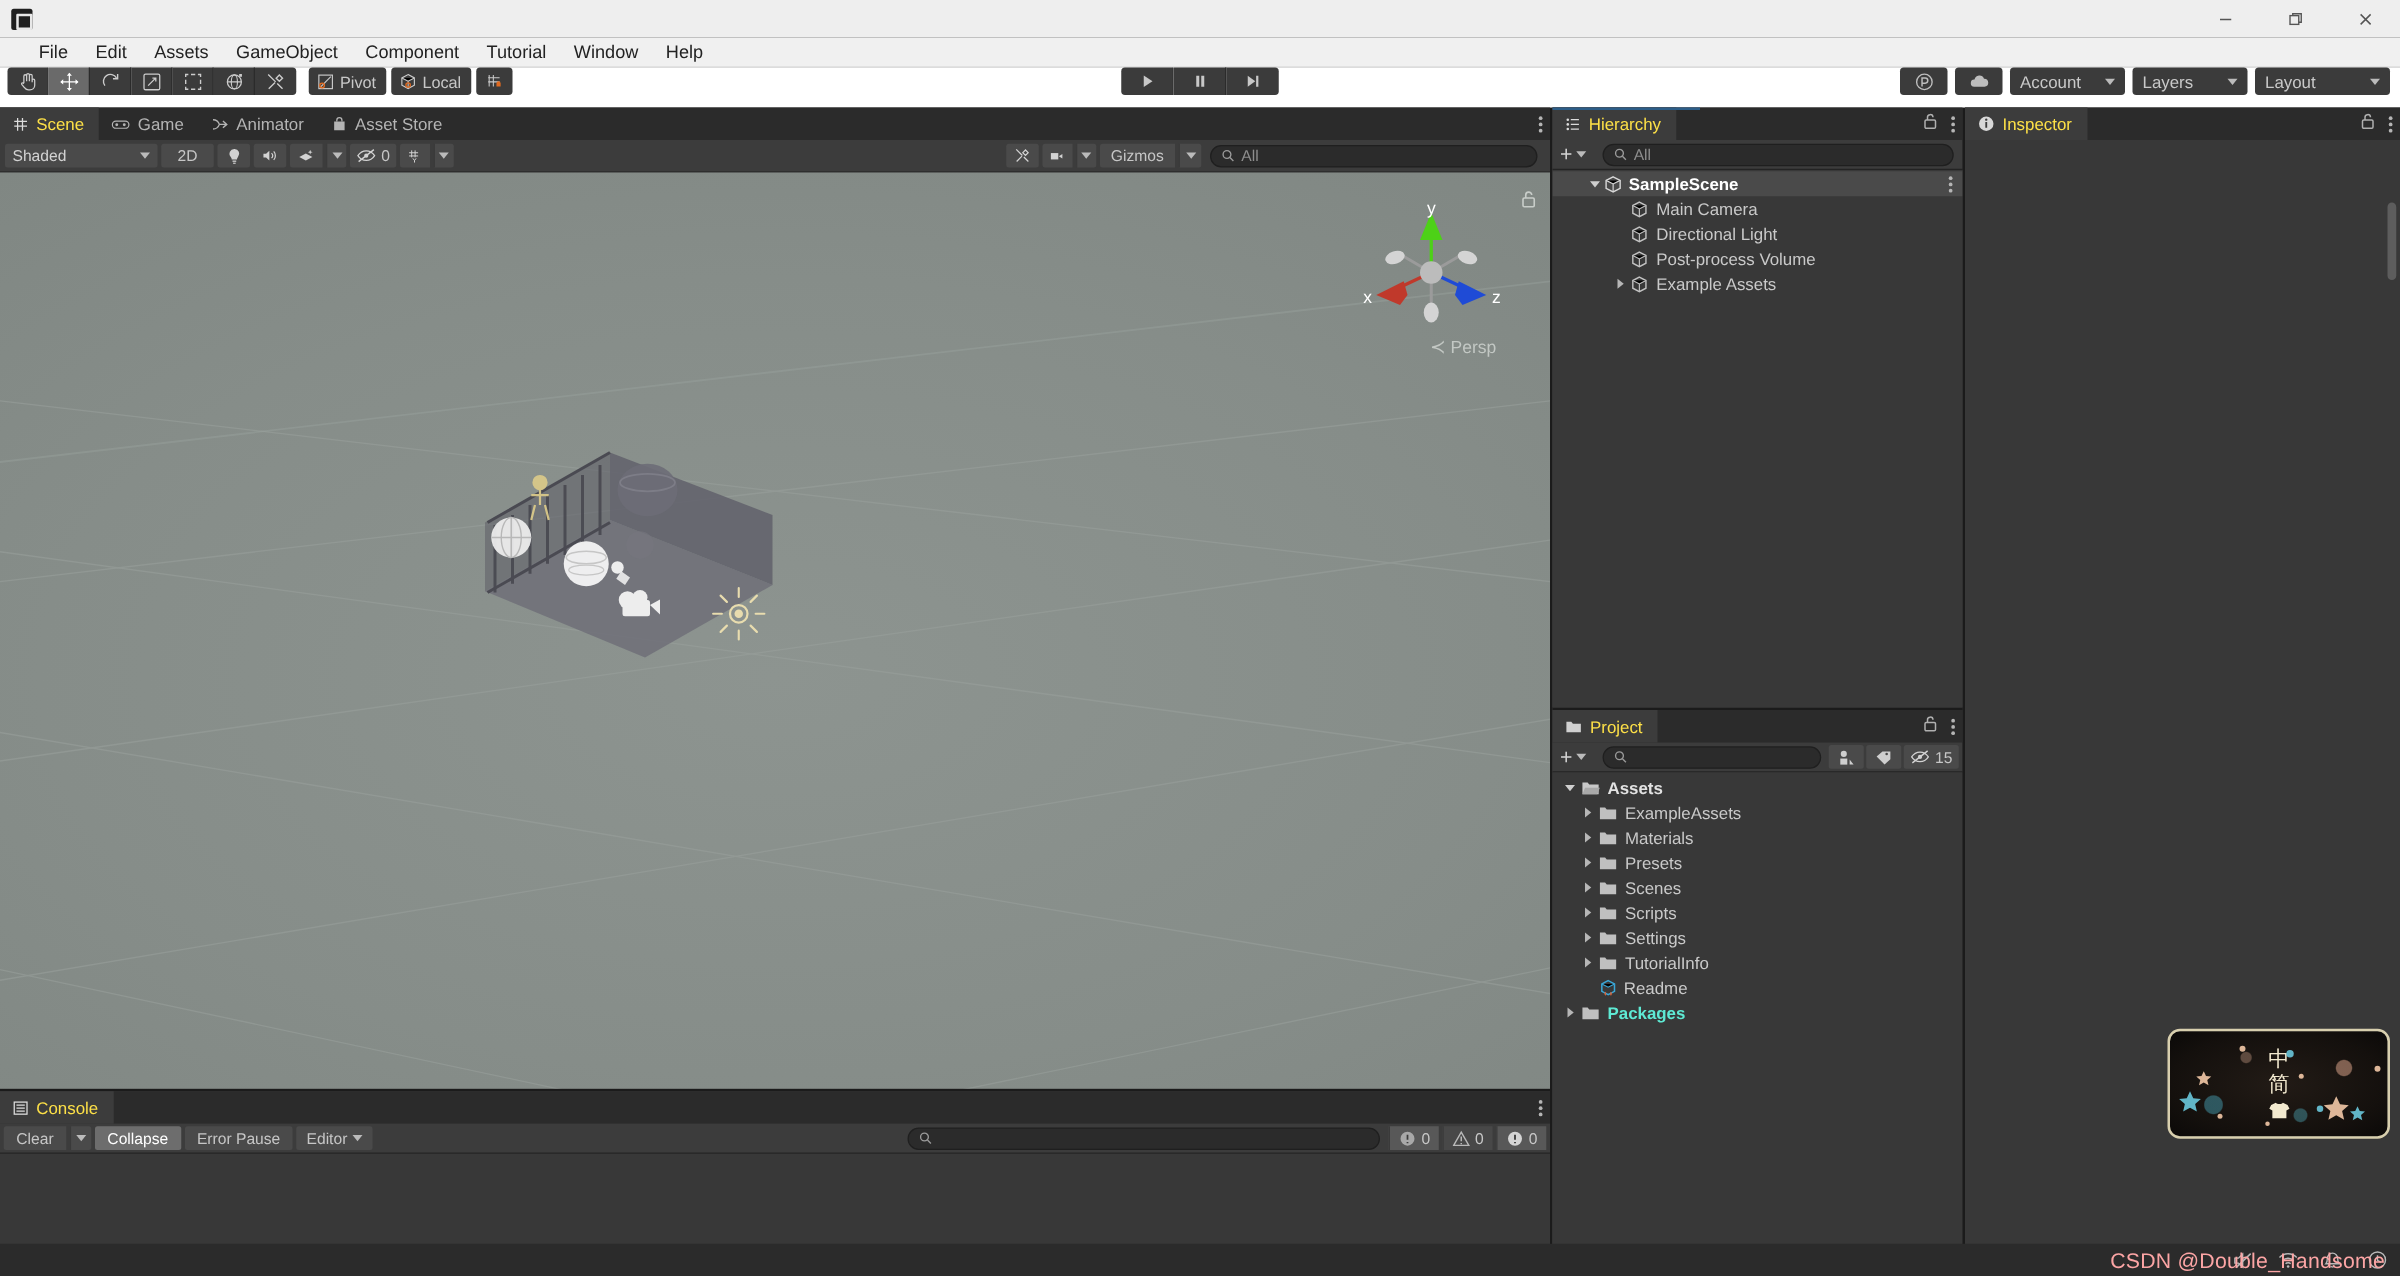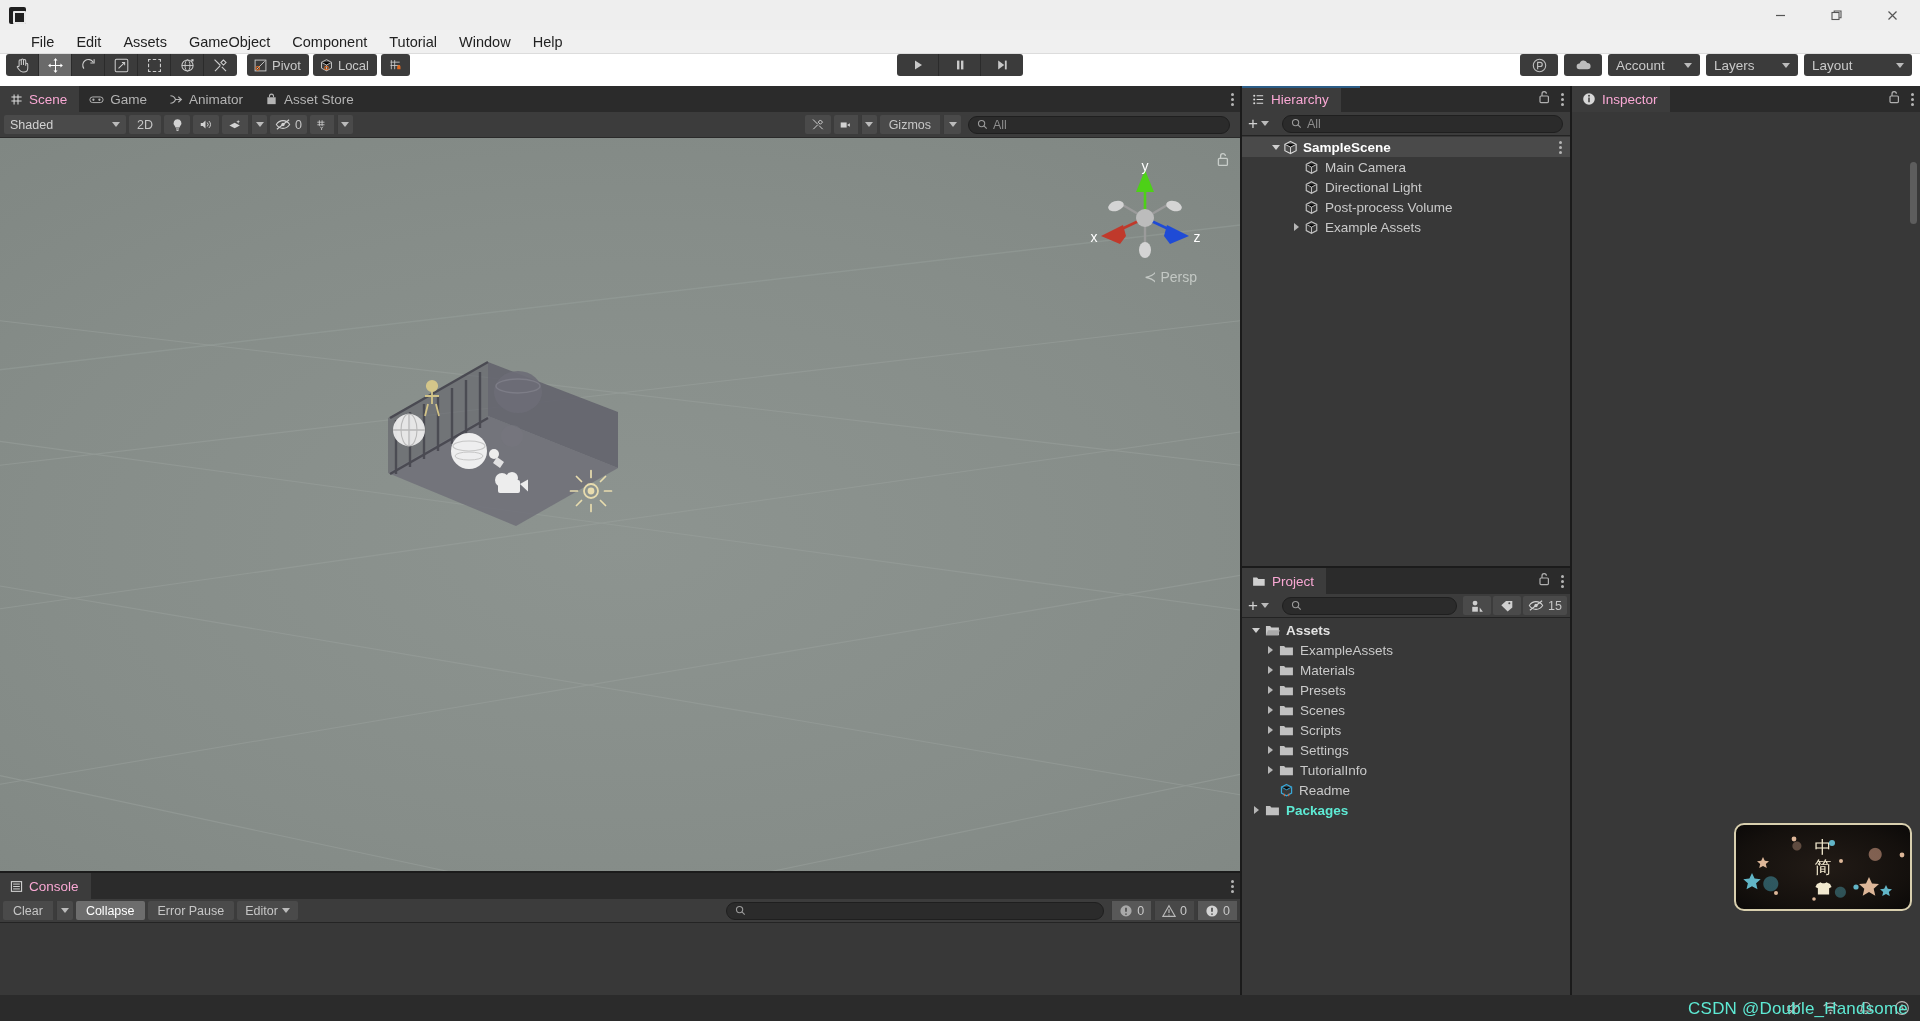--- a/index.html
+++ b/index.html
@@ -93,21 +93,21 @@
     height:26px; background:#2b2b2b; display:flex; align-items:flex-end; position:relative;
     flex:0 0 26px;
   }
   .tabrow.accent::before{
     content:''; position:absolute; left:0; top:0; height:2px; width:118px; background:#2c5d87;
   }
   .tab {
     height:26px; display:flex; align-items:center; gap:6px; padding:0 12px 0 10px;
     font-size:13.5px; color:#b4b4b4; white-space:nowrap;
   }
-  .tab.active { background:#3c3c3c; color:#f9a8d4; }
+  .tab.active { background:#3c3c3c; color:#fde047; }
   .tab-right-icons{ position:absolute; right:6px; top:0; height:26px; display:flex; align-items:center; gap:10px; color:#b0b0b0; }
   .kebab { display:flex; flex-direction:column; gap:2px; }
   .kebab i{ width:3px;height:3px;border-radius:50%;background:#b5b5b5;display:block;}
 
   .subbar {
     height:24px; background:#3c3c3c; display:flex; align-items:center; gap:2px;
     padding:0 3px; flex:0 0 24px; border-bottom:1px solid #232323;
   }
   .sb-btn {
     height:19px; background:#4a4a4a; color:#c6c6c6; font-size:12.5px;
@@ -187,21 +187,21 @@
       radial-gradient(circle at 80% 35%, rgba(255,190,160,.45) 0 6px, transparent 7px),
       radial-gradient(circle at 60% 80%, rgba(90,200,220,.35) 0 5px, transparent 6px),
       radial-gradient(circle at 35% 25%, rgba(255,200,170,.30) 0 4px, transparent 5px),
       radial-gradient(ellipse at 50% 50%, #221b16 0%, #14100d 70%, #0b0908 100%);
     overflow:hidden; display:flex; flex-direction:column; align-items:center; justify-content:center;
     color:#f2e9cf;
   }
   .ime-overlay .ch{ font-size:17px; line-height:20px; }
   .ime-overlay .shirt{ margin-top:3px; }
   .watermark{
-    position:absolute; right:12px; bottom:2px; font-size:17px; color:#5eead4;
+    position:absolute; right:12px; bottom:2px; font-size:17px; color:#fca5a5;
     letter-spacing:.2px; z-index:50; pointer-events:none;
   }
   .statusbar{
     position:absolute; left:0; right:0; bottom:0; height:26px; background:#2b2b2b;
     display:flex; align-items:center; justify-content:flex-end; gap:0px; z-index:40;
   }
   .status-icon{ width:36px;height:26px;display:flex;align-items:center;justify-content:center;color:#b9b9b9;}
 </style>
 </head>
 <body>
@@ -400,21 +400,21 @@
                 <i></i>
               </span>
           </div>
         </div>
 
         <div class="scene-toolbar">
           <div class="shaded-dd">
             <span>Shaded</span>
             <span class="caret" style="margin-left:auto"></span>
           </div>
-          <div class="sb-btn" style="width:32px">
+          <div class="sb-btn" style="width:42px">
             <span>2D</span>
           </div>
           <div class="sb-btn" style="width:26px">
             <svg width="13" height="14" viewBox="0 0 14 15">
                 <path d="M7 1.3A4.1 4.1 0 003.9 8.2c.6.8.8 1.3.8 2h4.6c0-.7.2-1.2.8-2A4.1 4.1 0 007 1.3z" fill="#d2d2d2"></path>
                 <rect x="5.4" y="11.2" width="3.2" height="1.1" fill="#d2d2d2"></rect>
                 <rect x="5.9" y="13" width="2.2" height="1" fill="#d2d2d2"></rect>
               </svg>
           </div>
           <div class="sb-btn" style="width:26px">

